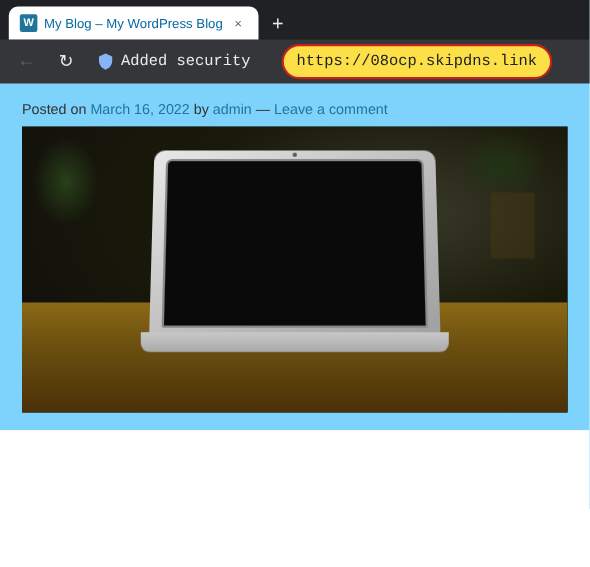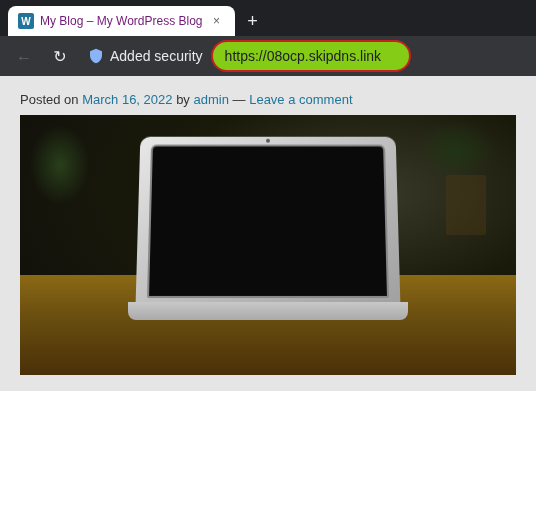--- a/index.html
+++ b/index.html
@@ -48,21 +48,21 @@
       align-items: center;
       justify-content: center;
       color: white;
       font-size: 10px;
       font-weight: bold;
       flex-shrink: 0;
     }
 
     .tab-title {
       font-size: 12px;
-      color: #701a75;
+      color: #0369a1;
       white-space: nowrap;
       overflow: hidden;
       text-overflow: ellipsis;
       flex: 1;
     }
 
     .tab-close {
       width: 16px;
       height: 16px;
       border-radius: 50%;
@@ -113,21 +113,22 @@
 
     .nav-btn.disabled {
       color: #5f6368;
       cursor: default;
     }
 
     .address-bar-wrapper {
       display: flex;
       align-items: center;
       flex: 1;
-      gap: 0;
+      gap: 20px;
+      font-family: Liberation Mono, monospace;
     }
 
     .security-text-area {
       display: flex;
       align-items: center;
       gap: 6px;
       padding: 0 8px;
       height: 32px;
       color: #e8eaed;
       font-size: 14px;
@@ -136,40 +137,40 @@
     .shield-icon {
       width: 16px;
       height: 16px;
       color: #8ab4f8;
       flex-shrink: 0;
     }
 
     .url-box {
       display: flex;
       align-items: center;
-      background: #84cc16;
+      background: #fde047;
       border: 2px solid #c5221f;
       border-radius: 20px;
       height: 32px;
       padding: 0 12px;
       min-width: 200px;
     }
 
     .url-text {
       font-size: 14px;
       color: #202124;
     }
 
     .url-domain {
       font-weight: 500;
     }
 
     
     .page-content {
-      background: #e5e5e5;
+      background: #7dd3fc;
       padding: 16px 20px;
       flex: 1;
     }
 
     .post-meta {
       font-size: 13px;
       color: #333;
       margin-bottom: 8px;
     }
 

